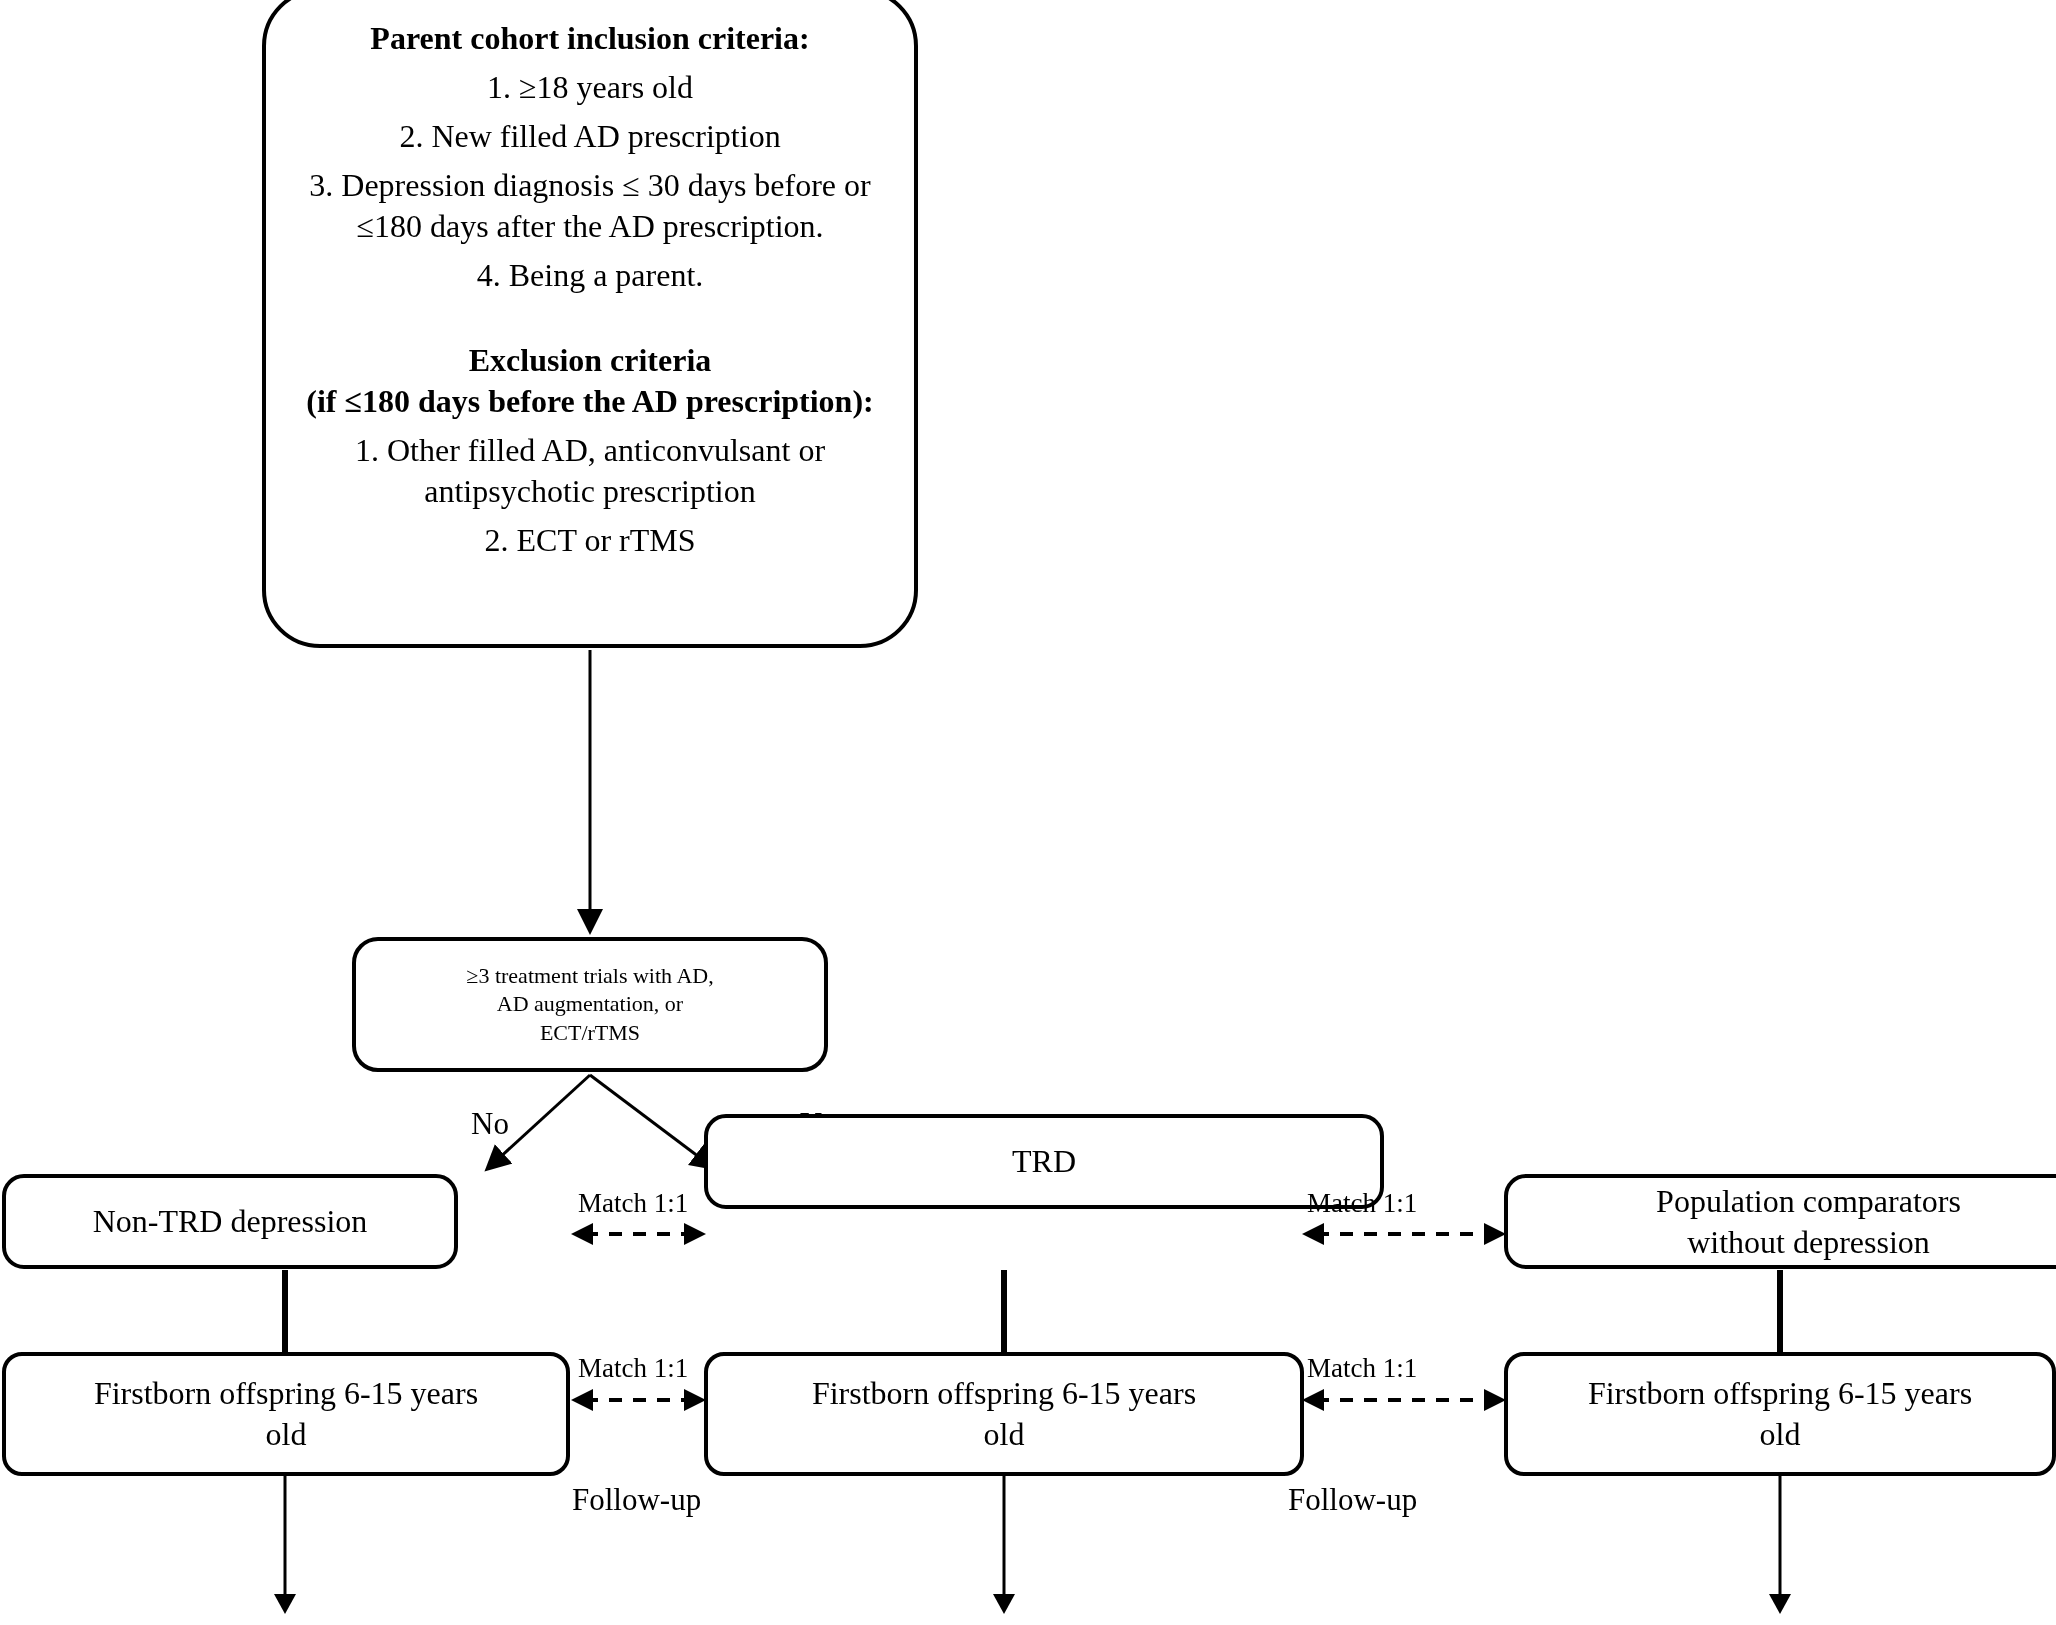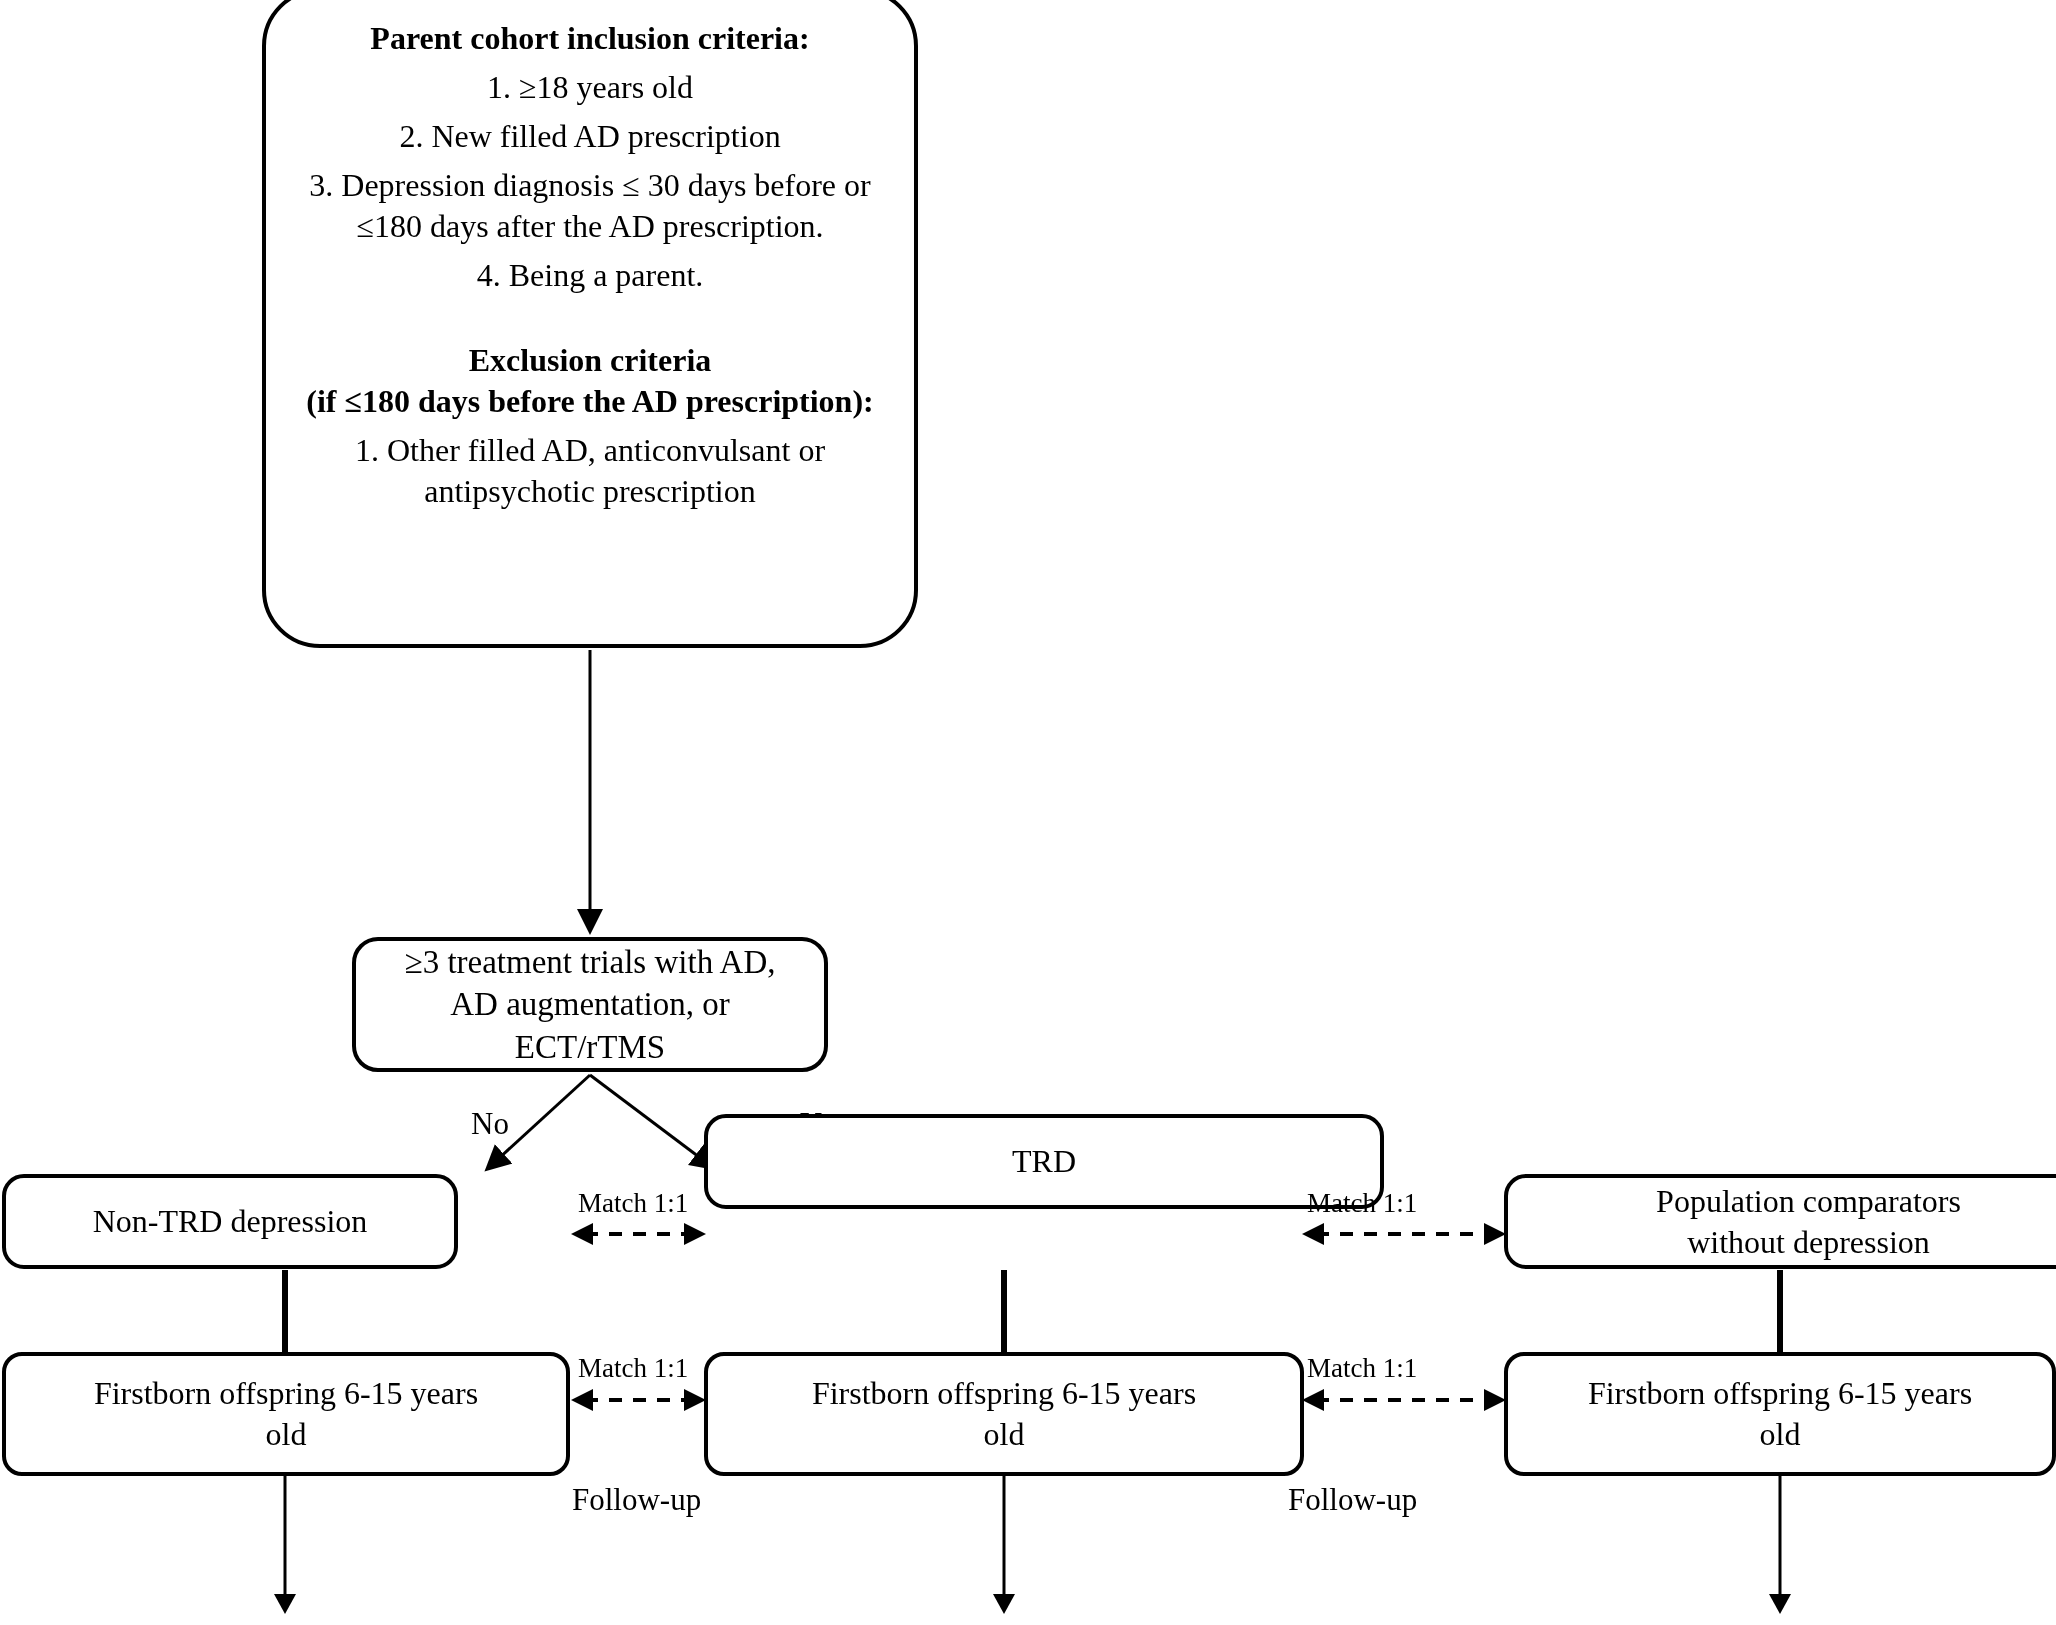--- a/index.html
+++ b/index.html
@@ -56,21 +56,21 @@
   }
   .gap-block { height: 36px; }
 
   
   #decision-box {
     left: 352px;
     top: 937px;
     width: 476px;
     height: 135px;
     border-radius: 26px;
-    font-size: 33px;
+    font-size: 22px;
     white-space: pre-line;
   }
 
   
   .grp {
     border-radius: 22px;
     font-size: 32px;
     height: 95px;
   }
   #node-nontrd   { left: 2px;    top: 1174px; width: 456px; }
@@ -174,20 +174,21 @@
         <li>1.  ≥18 years old</li>
         <li>2.  New filled AD prescription</li>
         <li>3.  Depression diagnosis ≤ 30 days before or ≤180 days after the AD prescription.</li>
         <li>4.  Being a parent.</li>
       </ul>
       <div class="gap-block"></div>
       <div class="crit-heading">Exclusion criteria
 (if ≤180 days before the AD prescription):</div>
       <ul class="crit-list">
         <li>1.  Other filled AD, anticonvulsant or antipsychotic prescription</li>
+        <li>2.  ECT or rTMS</li>
       </ul>
     </div>
   </div>
 
   <div class="node" id="decision-box">≥3 treatment trials with AD,
 AD augmentation, or
 ECT/rTMS</div>
 
   <div class="lbl" id="lbl-no">No</div>
   <div class="lbl" id="lbl-yes">Yes</div>

